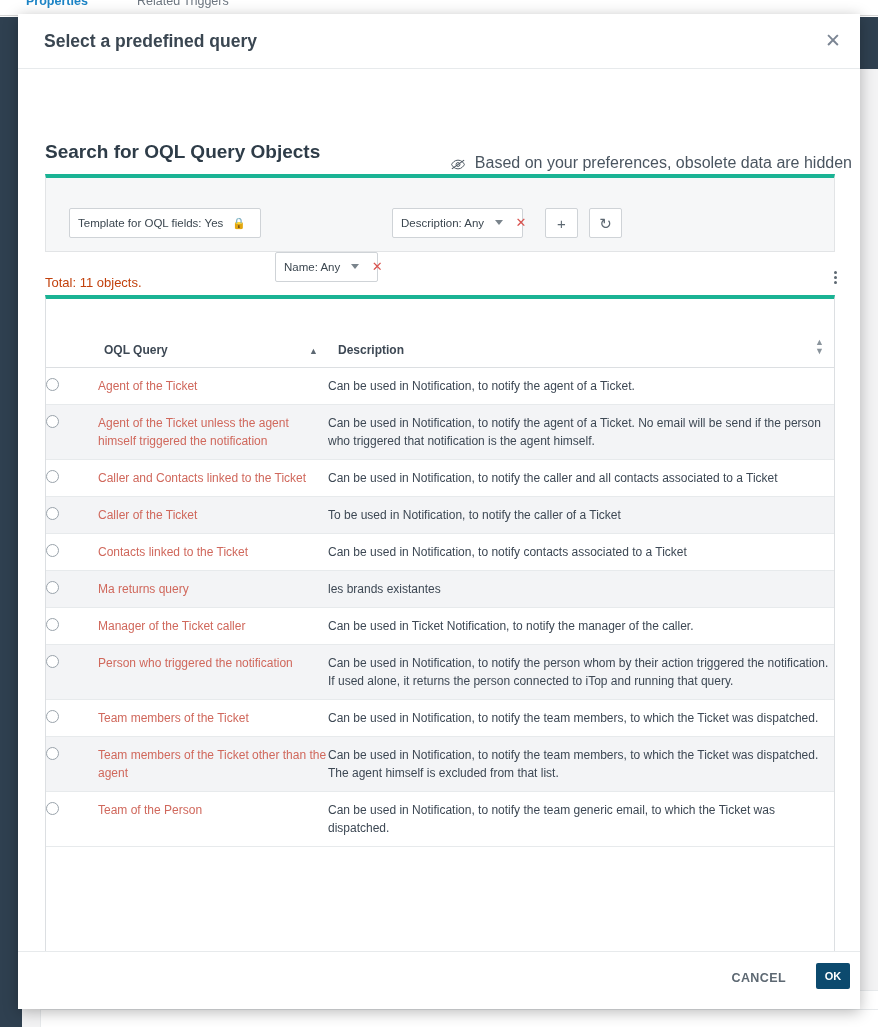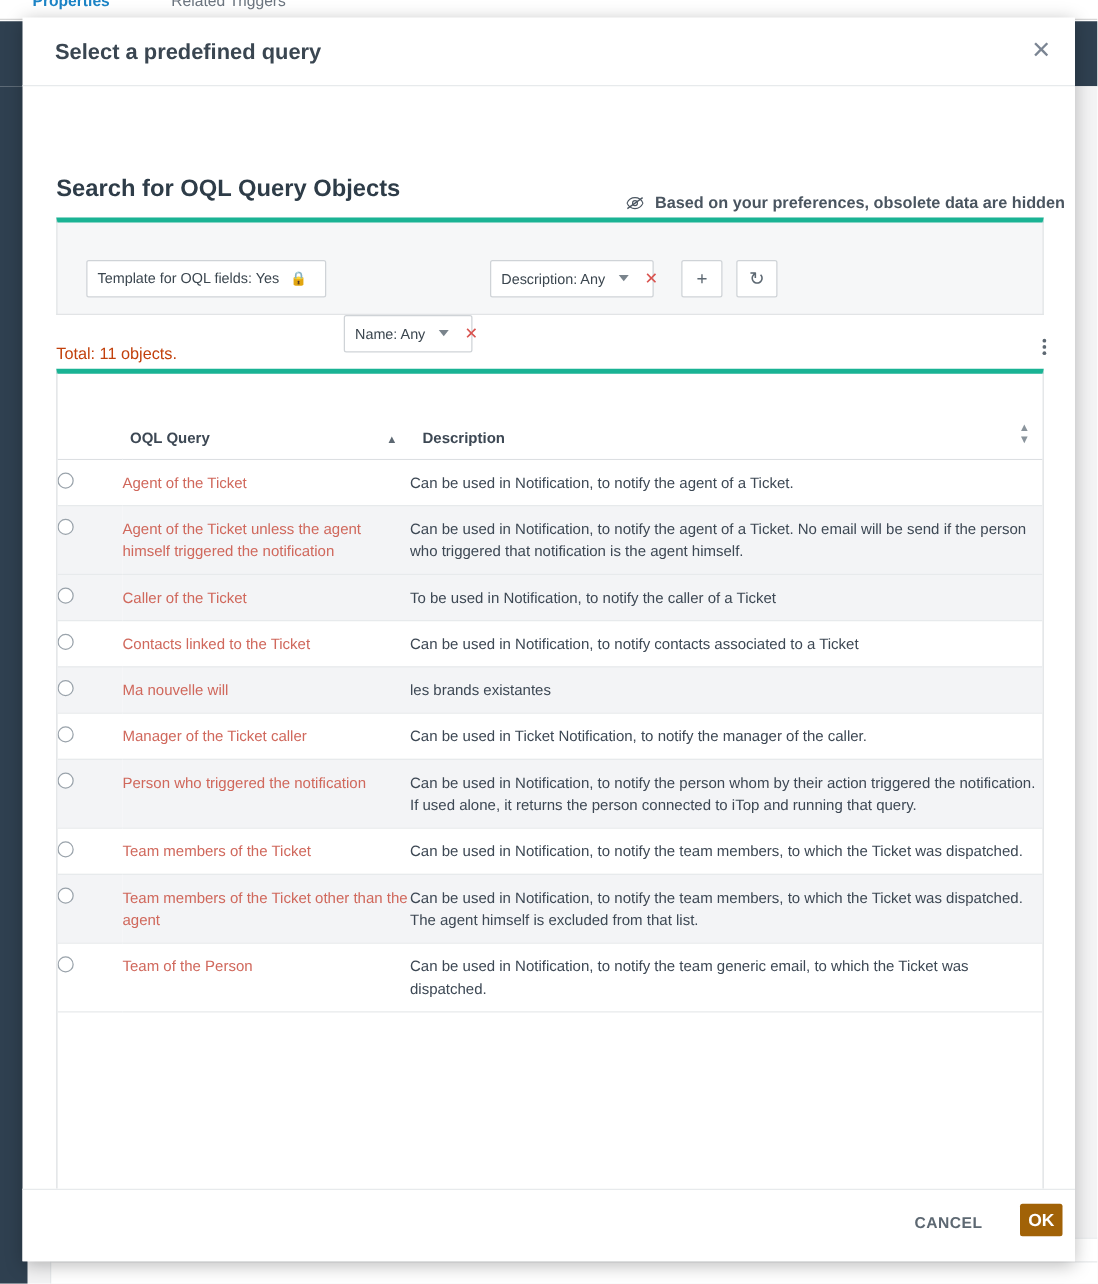--- a/index.html
+++ b/index.html
@@ -115,24 +115,23 @@
     left: 27px;
     top: 72px;
     font-size: 19px;
     font-weight: bold;
     color: #2e3c48;
   }
   .pref-note {
     position: absolute;
     right: 8px;
     top: 85px;
-    font-size: 13px;
+    font-size: 16px;
     color: #4a5560;
     white-space: nowrap;
-    font-weight: bold;
   }
   .pref-note .eye {
     display: inline-block;
     margin-right: 5px;
     vertical-align: -2px;
   }
 
   .search-box {
     position: absolute;
     left: 27px;
@@ -302,25 +301,25 @@
     border: none;
     cursor: pointer;
     padding: 0;
   }
   .btn-ok {
     position: absolute;
     right: 10px;
     top: 11px;
     width: 34px;
     height: 26px;
-    background: #a16207;
+    background: #0c4a6e;
     color: #ffffff;
     border: none;
     border-radius: 2px;
-    font-size: 14px;
+    font-size: 11px;
     font-weight: bold;
     cursor: pointer;
   }
 </style>
 </head>
 <body>
 
 <div class="page">
 
   <div class="bg-strip"></div>
@@ -400,33 +399,38 @@
             <tr>
               <td class="c-radio"><span class="radio"></span></td>
               <td class="c-query"><a class="qlink">Agent of the Ticket</a></td>
               <td class="c-desc">Can be used in Notification, to notify the agent of a Ticket.</td>
             </tr>
             <tr class="alt">
               <td class="c-radio"><span class="radio"></span></td>
               <td class="c-query"><a class="qlink">Agent of the Ticket unless the agent himself triggered the notification</a></td>
               <td class="c-desc">Can be used in Notification, to notify the agent of a Ticket. No email will be send if the person who triggered that notification is the agent himself.</td>
             </tr>
+            <tr>
+              <td class="c-radio"><span class="radio"></span></td>
+              <td class="c-query"><a class="qlink">Caller and Contacts linked to the Ticket</a></td>
+              <td class="c-desc">Can be used in Notification, to notify the caller and all contacts associated to a Ticket</td>
+            </tr>
             <tr class="alt">
               <td class="c-radio"><span class="radio"></span></td>
               <td class="c-query"><a class="qlink">Caller of the Ticket</a></td>
               <td class="c-desc">To be used in Notification, to notify the caller of a Ticket</td>
             </tr>
             <tr>
               <td class="c-radio"><span class="radio"></span></td>
               <td class="c-query"><a class="qlink">Contacts linked to the Ticket</a></td>
               <td class="c-desc">Can be used in Notification, to notify contacts associated to a Ticket</td>
             </tr>
             <tr class="alt">
               <td class="c-radio"><span class="radio"></span></td>
-              <td class="c-query"><a class="qlink">Ma nouvelle will</a></td>
+              <td class="c-query"><a class="qlink">Ma returns query</a></td>
               <td class="c-desc">les brands existantes</td>
             </tr>
             <tr>
               <td class="c-radio"><span class="radio"></span></td>
               <td class="c-query"><a class="qlink">Manager of the Ticket caller</a></td>
               <td class="c-desc">Can be used in Ticket Notification, to notify the manager of the caller.</td>
             </tr>
             <tr class="alt">
               <td class="c-radio"><span class="radio"></span></td>
               <td class="c-query"><a class="qlink">Person who triggered the notification</a></td>

